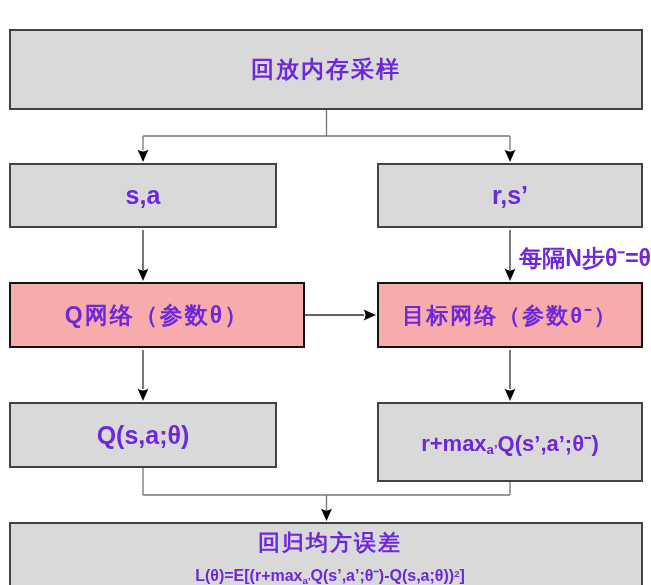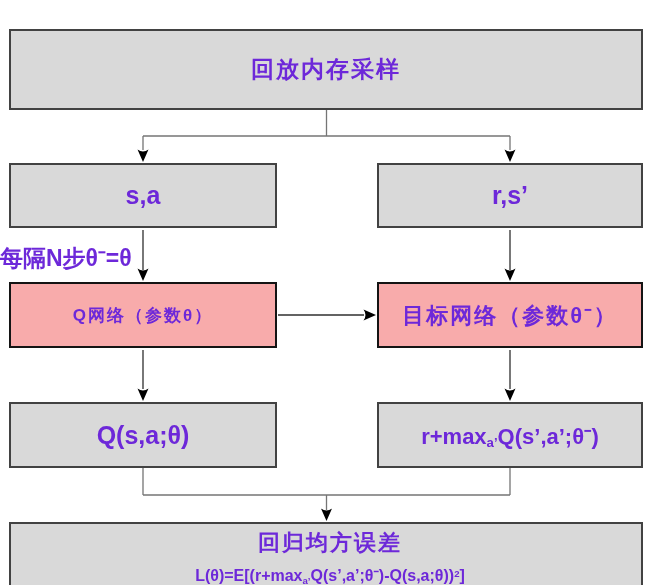--- a/index.html
+++ b/index.html
@@ -23,31 +23,31 @@
     justify-content: center;
     text-align: center;
     font-weight: 700;
   }
   .gray { background: #d9d9d9; border: 2px solid #424242; }
   .pink { background: #f8abab; border: 2px solid #141414; }
 
   .box-replay { left: 9px;   top: 9px;   width: 634px; height: 81px; font-size: 23px; line-height: 31px; }
   .box-sa     { left: 9px;   top: 143px; width: 268px; height: 65px; font-size: 25px; }
   .box-rs     { left: 377px; top: 143px; width: 266px; height: 65px; font-size: 25px; }
-  .box-qnet   { left: 9px;   top: 262px; width: 268px; height: 66px; font-size: 17px; }
+  .box-qnet   { left: 9px;   top: 262px; width: 296px; height: 66px; font-size: 23px; }
   .box-target { left: 377px; top: 262px; width: 266px; height: 66px; font-size: 22px; }
   .box-qval   { left: 9px;   top: 382px; width: 268px; height: 66px; font-size: 25px; }
-  .box-tval   { left: 377px; top: 382px; width: 266px; height: 66px; font-size: 22px; }
+  .box-tval   { left: 377px; top: 382px; width: 266px; height: 80px; font-size: 22px; }
   .box-loss   { left: 9px;   top: 502px; width: 634px; height: 78px; font-size: 22px; line-height: 31px; padding-left: 8px; }
 
   .cjk { letter-spacing: 2px; }
   .note {
     position: absolute;
     left: 0; top: 221px; width: 651px;
-    text-align: left;
+    text-align: right;
     font-size: 23px;
     font-weight: 700;
   }
   .formula sub, .formula sup { font-size: 0.6em; font-weight: 700; }
   .formula sub { vertical-align: -0.25em; }
   .formula sup { vertical-align: 0.45em; }
   .loss-formula { font-size: 16px; letter-spacing: 0; }
 </style>
 </head>
 <body>

